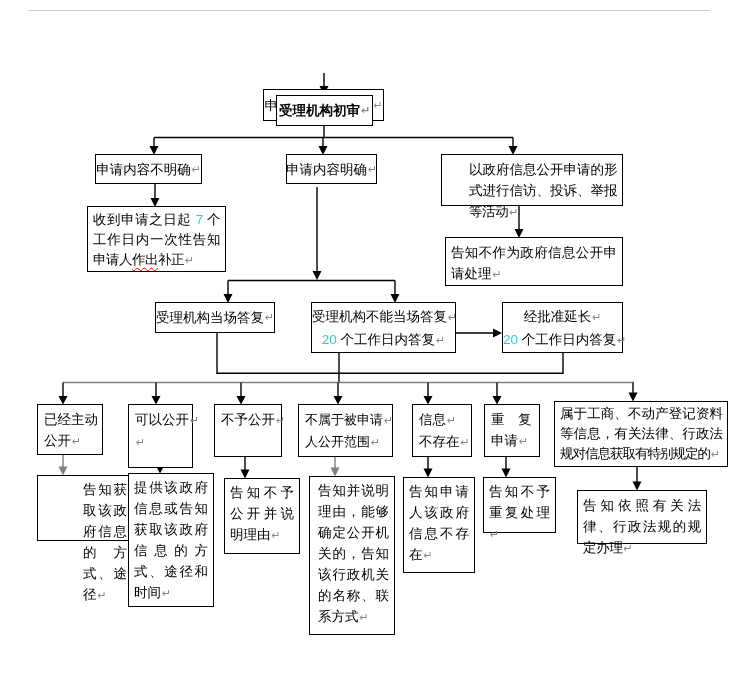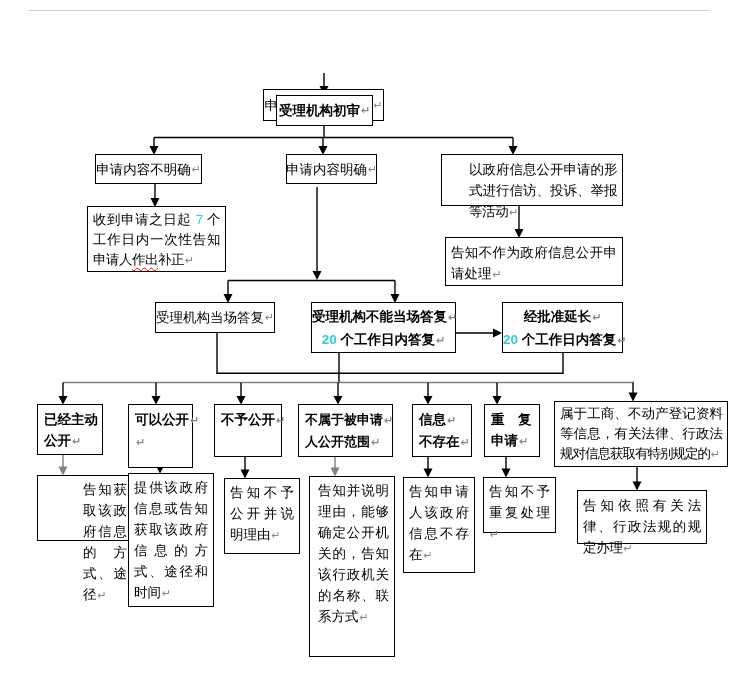--- a/index.html
+++ b/index.html
@@ -13,21 +13,21 @@
   #connectors .gray{stroke:#808080;}
   #connectors polygon.gray{fill:#808080;stroke:none;}
   .toprule{position:absolute;left:28px;top:10px;width:682px;height:1px;background:#cfcfcf;}
   .box{
     position:absolute;box-sizing:border-box;border:1.5px solid #000;background:#fff;
     font-size:13.5px;line-height:21px;
   }
   .center1{display:flex;align-items:center;justify-content:center;white-space:nowrap;}
   .wrap{padding:3px 5px;text-align:justify;}
   .lines{padding:4px 6px;}
-  .line{display:block;white-space:nowrap;font-weight:bold;}
+  .line{display:block;white-space:nowrap;}
   .clines{text-align:center;padding-top:3px;line-height:22px;}
   .num{color:#33cccc;}
   .sq{text-decoration:underline wavy #ff0000 1px;text-underline-offset:3px;}
   .pilcrow{color:#888;font-size:11px;font-family:"DejaVu Sans",sans-serif;margin-left:1px;}
   .ls1{letter-spacing:-1px;}
   .ls05{letter-spacing:-0.5px;}
   .ls04{letter-spacing:-0.4px;padding-left:27px;}
   .ls03{letter-spacing:-0.3px;}
   .lh20{line-height:20px;}
 </style>
@@ -177,21 +177,21 @@
 
   <div class="box wrap" style="left:37px;top:475px;width:96px;height:66px;padding-left:45px;">
     <span>告知获取该政府信息的方式、途径</span><span class="pilcrow">↵</span>
   </div>
   <div class="box wrap" style="left:128px;top:473px;width:86px;height:134px;">
     <span>提供该政府信息或告知获取该政府信息的方式、途径和时间</span><span class="pilcrow">↵</span>
   </div>
   <div class="box wrap" style="left:224px;top:478px;width:76px;height:76px;">
     <span>告知不予公开并说明理由</span><span class="pilcrow">↵</span>
   </div>
-  <div class="box wrap" style="left:309px;top:476px;width:86px;height:181px;padding-left:8px;">
+  <div class="box wrap" style="left:309px;top:476px;width:86px;height:159px;padding-left:8px;">
     <span>告知并说明理由，能够确定公开机关的，告知该行政机关的名称、联系方式</span><span class="pilcrow">↵</span>
   </div>
   <div class="box wrap" style="left:403px;top:477px;width:72px;height:96px;">
     <span>告知申请人该政府信息不存在</span><span class="pilcrow">↵</span>
   </div>
   <div class="box wrap" style="left:483px;top:477px;width:73px;height:56px;">
     <span>告知不予重复处理</span><span class="pilcrow">↵</span>
   </div>
   <div class="box wrap ls03" style="left:577px;top:490px;width:130px;height:54px;padding-top:4px;">
     <span>告知依照有关法律、行政法规的规定办理</span><span class="pilcrow">↵</span>

